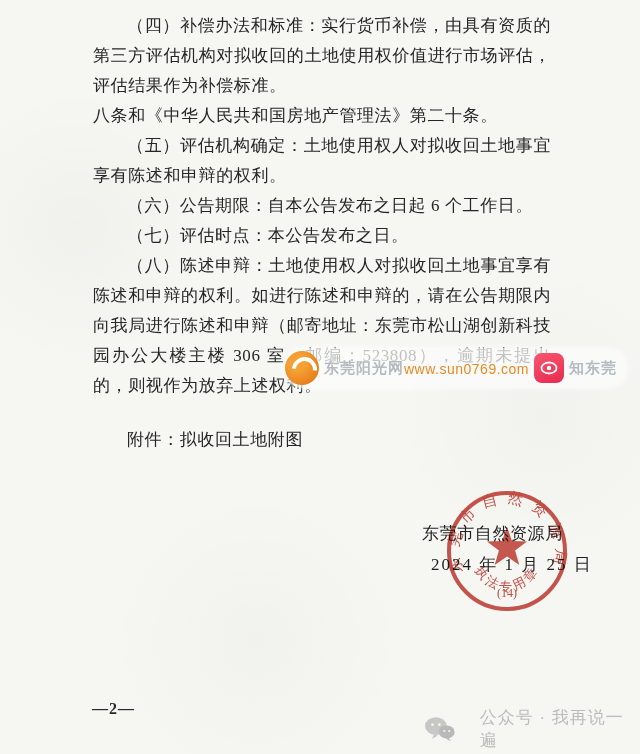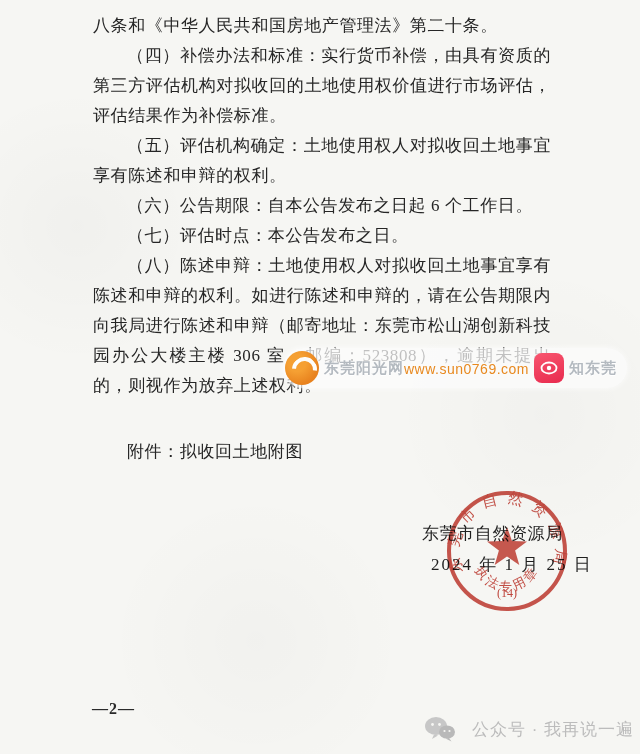--- a/index.html
+++ b/index.html
@@ -19,21 +19,21 @@
       radial-gradient(circle at 40% 85%, rgba(0,0,0,0.018), transparent 20%);
     color:#262626;
   }
   .doc-body {
     position:absolute; left:93px; top:11px; width:458px;
     font-size:17px; line-height:30px; letter-spacing:0.6px;
     text-align:justify;
   }
   .para { margin:0; }
   .para.indent { text-indent:2em; }
-  .attachment { margin-top:36px; text-indent:2em; }
+  .attachment { margin-top:24px; text-indent:2em; }
   .sig-org {
     position:absolute; left:422px; top:522px;
     font-size:17px; letter-spacing:0.6px; color:#1f1f1f; z-index:2;
   }
   .sig-date {
     position:absolute; left:431px; top:553px;
     font-size:17px; letter-spacing:2px; color:#1f1f1f; z-index:2;
   }
   .contacts {
     position:absolute; left:92px; top:612px; width:466px;
@@ -79,35 +79,35 @@
     font-size:14px; color:#e8891f; letter-spacing:0.5px; margin-top:2px;
   }
   .wm-logo-eye {
     width:30px; height:30px; border-radius:8px; flex:0 0 auto;
     background:linear-gradient(160deg,#f8566f,#e82a4e);
     display:flex; align-items:center; justify-content:center;
   }
   
   .wm-footer {
     position:absolute; left:424px; top:713px; height:32px; z-index:5;
-    display:flex; align-items:center; gap:16px;
+    display:flex; align-items:center; gap:24px;
     color:#bcbcbc;
     font-family:"Liberation Sans","DejaVu Sans",sans-serif;
     font-size:17px; letter-spacing:1px;
   }
 </style>
 </head>
 <body>
 
 <div class="page">
 
   <div class="doc-body">
     <div>
+        <p class="para indent">（四）补偿办法和标准：实行货币补偿，由具有资质的第三方评估机构对拟收回的土地使用权价值进行市场评估，评估结果作为补偿标准。</p>
         <p class="para">八条和《中华人民共和国房地产管理法》第二十条。</p>
-        <p class="para indent">（四）补偿办法和标准：实行货币补偿，由具有资质的第三方评估机构对拟收回的土地使用权价值进行市场评估，评估结果作为补偿标准。</p>
         <p class="para indent">（五）评估机构确定：土地使用权人对拟收回土地事宜享有陈述和申辩的权利。</p>
         <p class="para indent">（六）公告期限：自本公告发布之日起 6 个工作日。</p>
         <p class="para indent">（七）评估时点：本公告发布之日。</p>
         <p class="para indent">（八）陈述申辩：土地使用权人对拟收回土地事宜享有陈述和申辩的权利。如进行陈述和申辩的，请在公告期限内向我局进行陈述和申辩（邮寄地址：东莞市松山湖创新科技园办公大楼主楼 306 室，邮编：523808），逾期未提出的，则视作为放弃上述权利。</p>
       </div>
     <p class="attachment">附件：拟收回土地附图</p>
   </div>
 
   <div class="sig-org">东莞市自然资源局</div>
   <div class="sig-date">2024 年 1 月 25 日</div>

